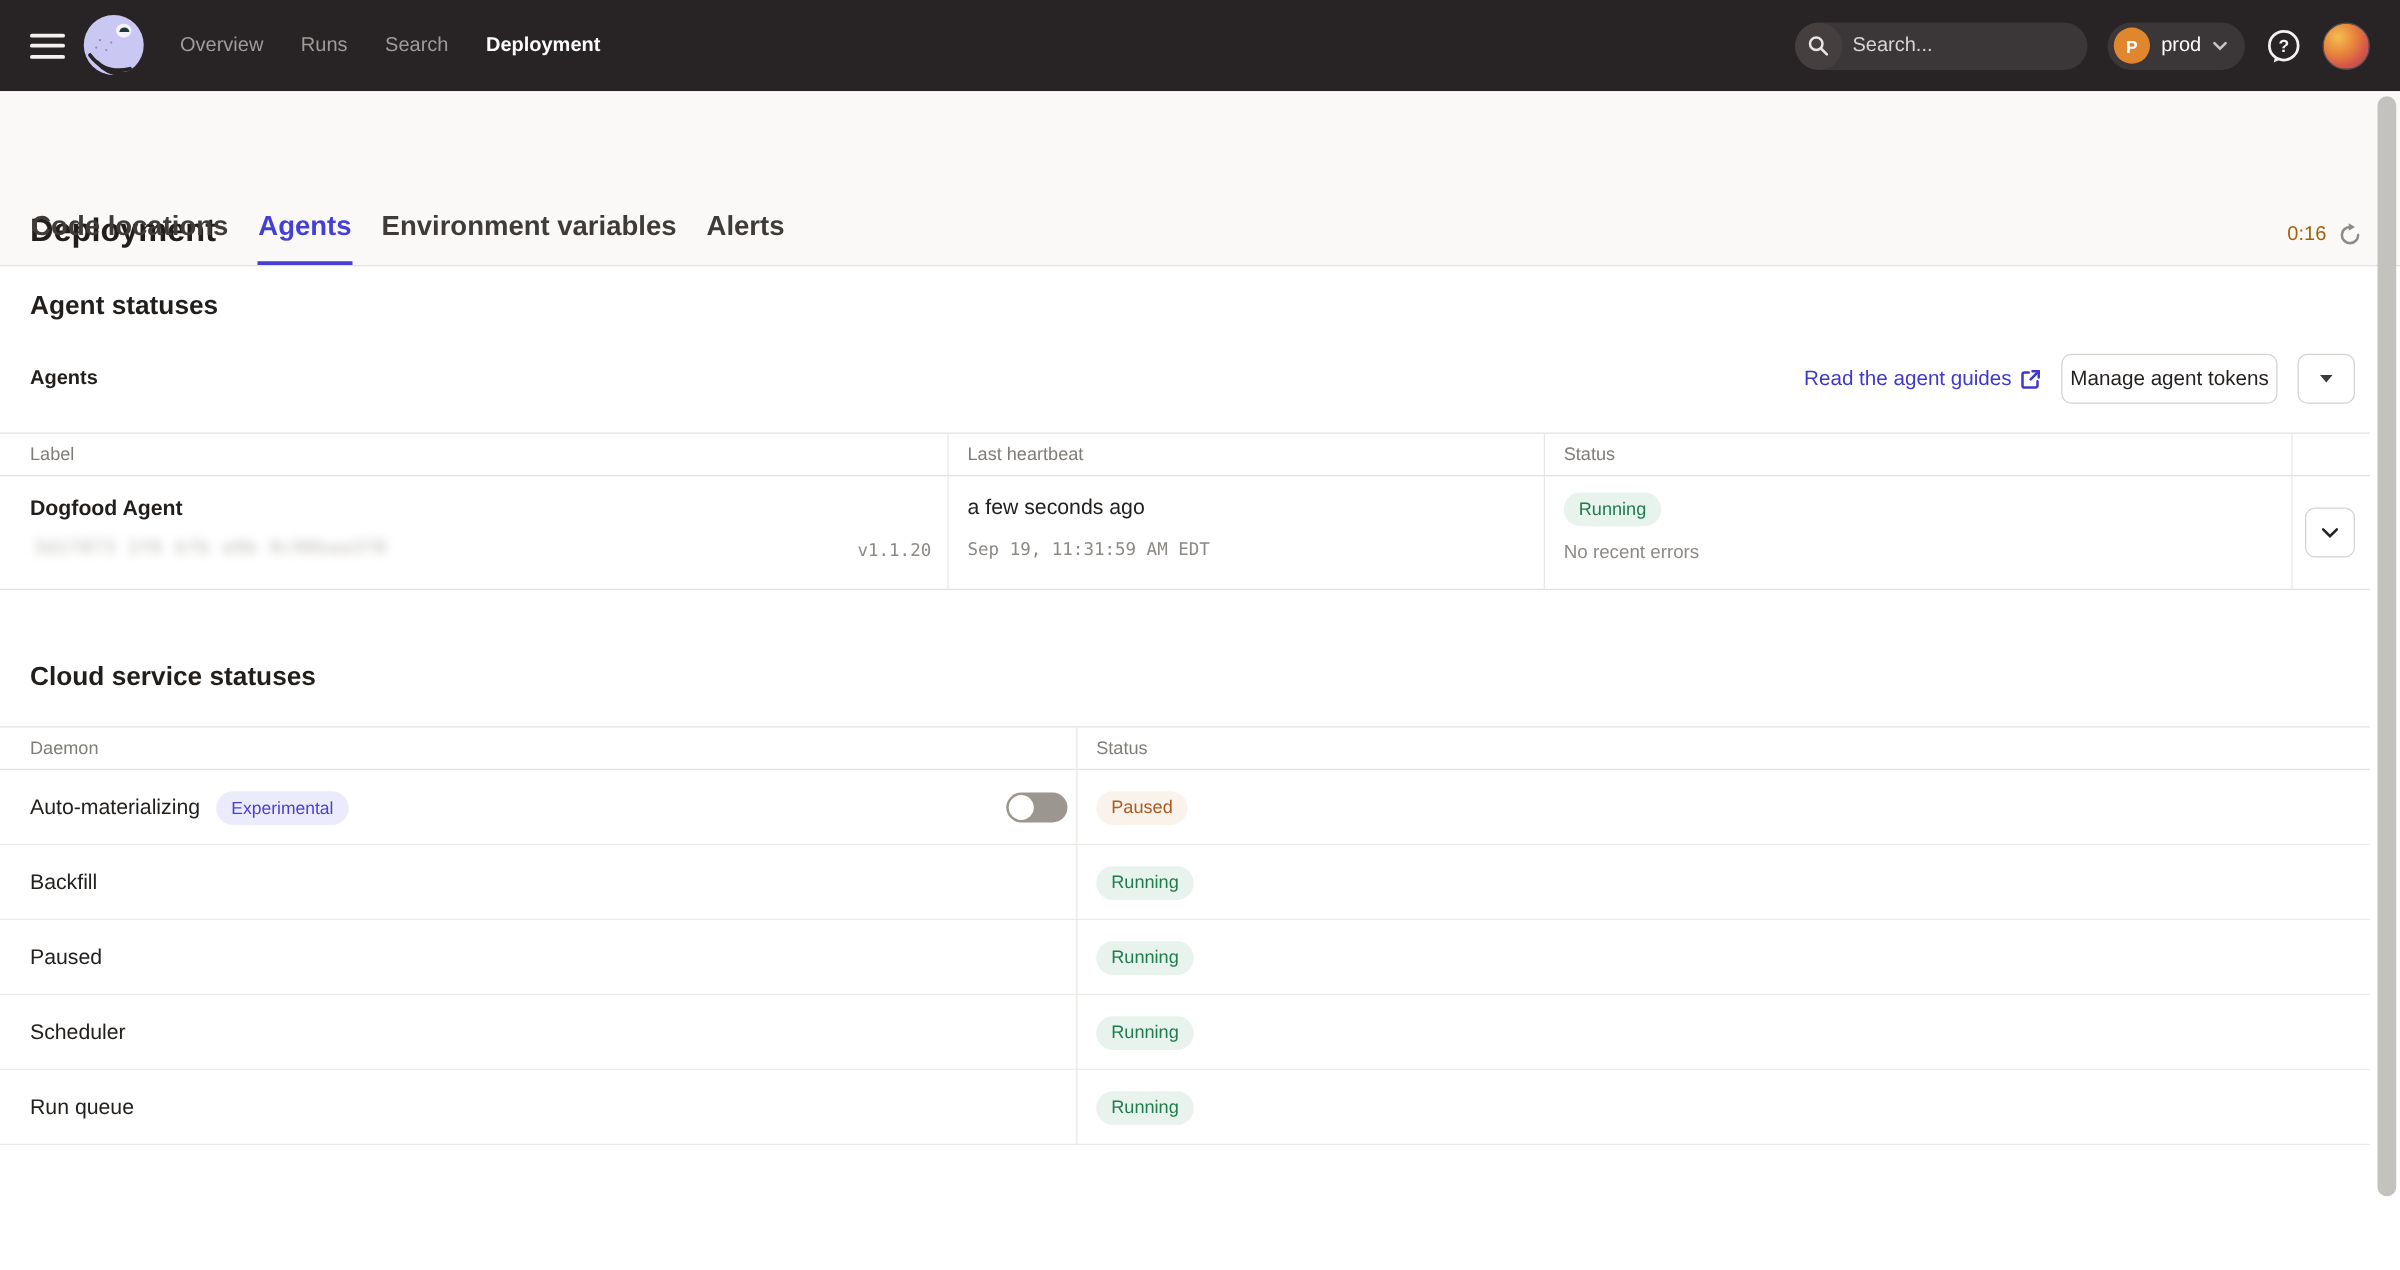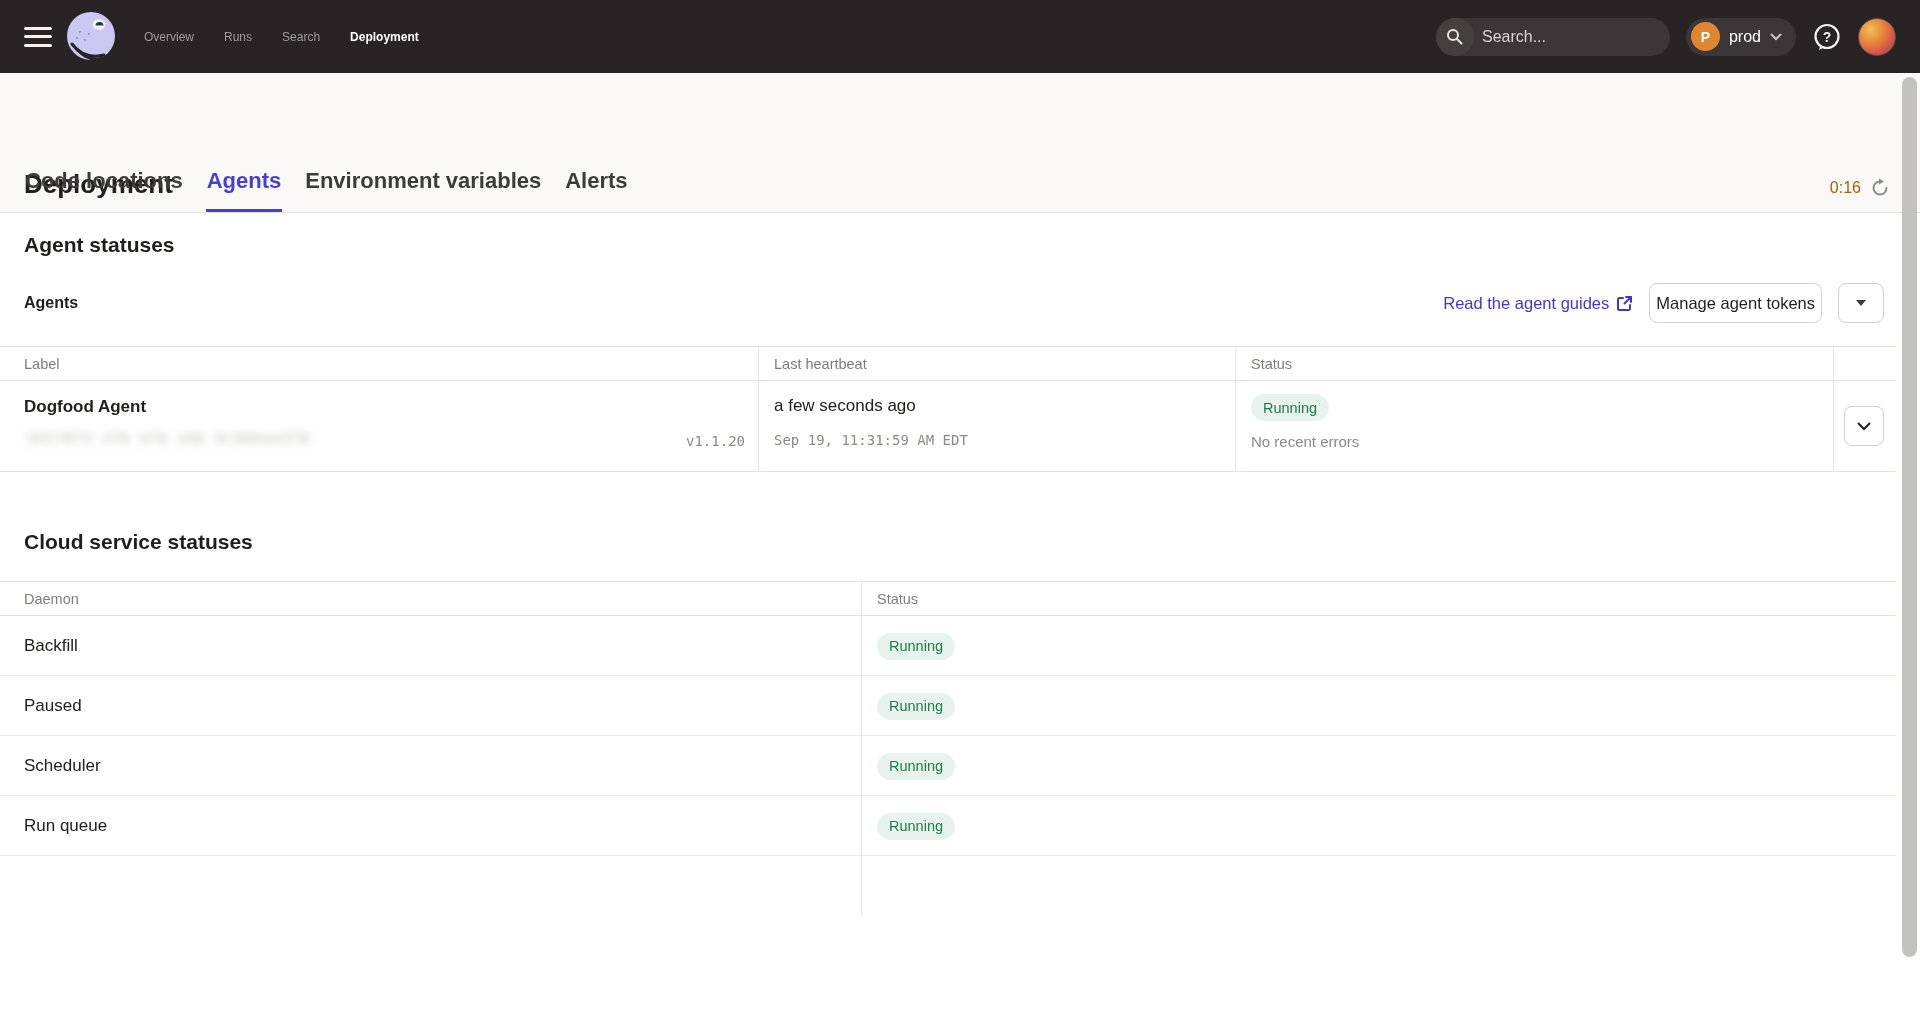--- a/index.html
+++ b/index.html
@@ -7,21 +7,21 @@
   body { font-family:"Liberation Sans", sans-serif; background:#ffffff; position:relative; color:#231F1D; }
   .mono { font-family:"DejaVu Sans Mono", monospace; }
 
   
   .topnav { position:absolute; top:0; left:0; width:1920px; height:73px; background:#282324;
             display:flex; align-items:center; padding:0 24px; }
   .hamburger { width:28px; height:20px; display:flex; flex-direction:column; justify-content:space-between; cursor:pointer; margin-right:12px; }
   .hamburger span { display:block; height:3px; border-radius:2px; background:#F4F2F1; }
   .logo { width:54px; height:54px; margin-right:26px; }
   .nav-links { display:flex; align-items:center; gap:30px; }
-  .nav-link { font-size:12px; font-weight:500; color:#A09C9A; cursor:pointer; text-decoration:none; }
+  .nav-link { font-size:16px; font-weight:500; color:#A09C9A; cursor:pointer; text-decoration:none; }
   .nav-link.active { color:#FFFFFF; font-weight:700; }
   .nav-right { margin-left:auto; display:flex; align-items:center; gap:16px; }
   .searchbox { width:234px; height:38px; background:#3B3637; border-radius:19px; display:flex; align-items:center; overflow:hidden; }
   .search-circle { width:38px; height:38px; border-radius:50%; background:#45403F; display:flex; align-items:center; justify-content:center; flex:0 0 auto; }
   .searchbox input { flex:1; background:transparent; border:none; outline:none; color:#E8E6E4; font-size:16px; padding:0 8px; font-family:"Liberation Sans",sans-serif; }
   .searchbox input::placeholder { color:#D8D5D3; opacity:1; }
   .depl-switcher { height:38px; background:#3B3637; border-radius:19px; display:flex; align-items:center; gap:9px; padding:0 14px 0 5px; cursor:pointer; }
   .depl-badge { width:29px; height:29px; border-radius:50%; background:#E0862F; color:#FFFFFF; font-size:14px; font-weight:700;
                 display:flex; align-items:center; justify-content:center; }
   .depl-name { color:#FFFFFF; font-size:16px; font-weight:500; }
@@ -213,20 +213,32 @@
 </div>
 
 <h2 class="h2" id="cloud-heading">Cloud service statuses</h2>
 
 <div class="tbl" id="cloud-table">
   <div class="tbl-head">
     <div class="th" style="left:24px">Daemon</div>
     <div class="th" style="left:877px">Status</div>
   </div>
 
+  <div class="cloud-row">
+    <div class="daemon-cell">
+      <span>Auto-materializing</span>
+      <span class="badge indigo">Experimental</span>
+    </div>
+    <div class="toggle">
+        <span class="knob"></span>
+      </div>
+    <div class="status-cell">
+        <span class="badge yellow">Paused</span>
+      </div>
+  </div>
 
   <div class="cloud-row">
     <div class="daemon-cell">
         <span>Backfill</span>
       </div>
     <div class="status-cell">
         <span class="badge green">Running</span>
       </div>
   </div>
 

